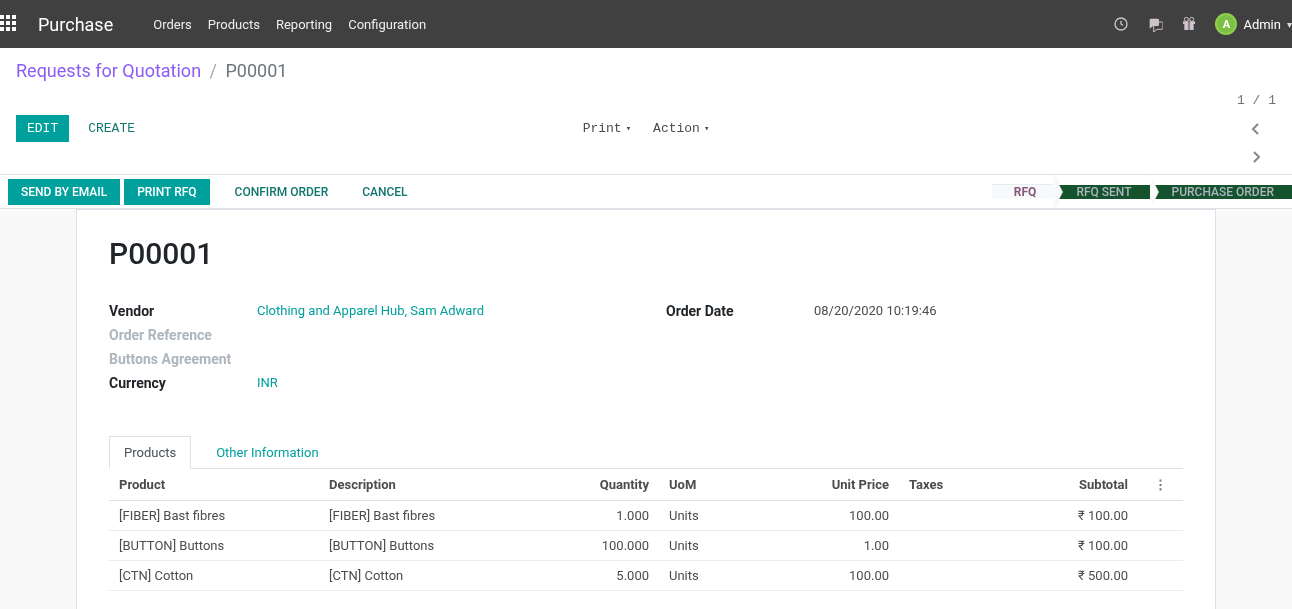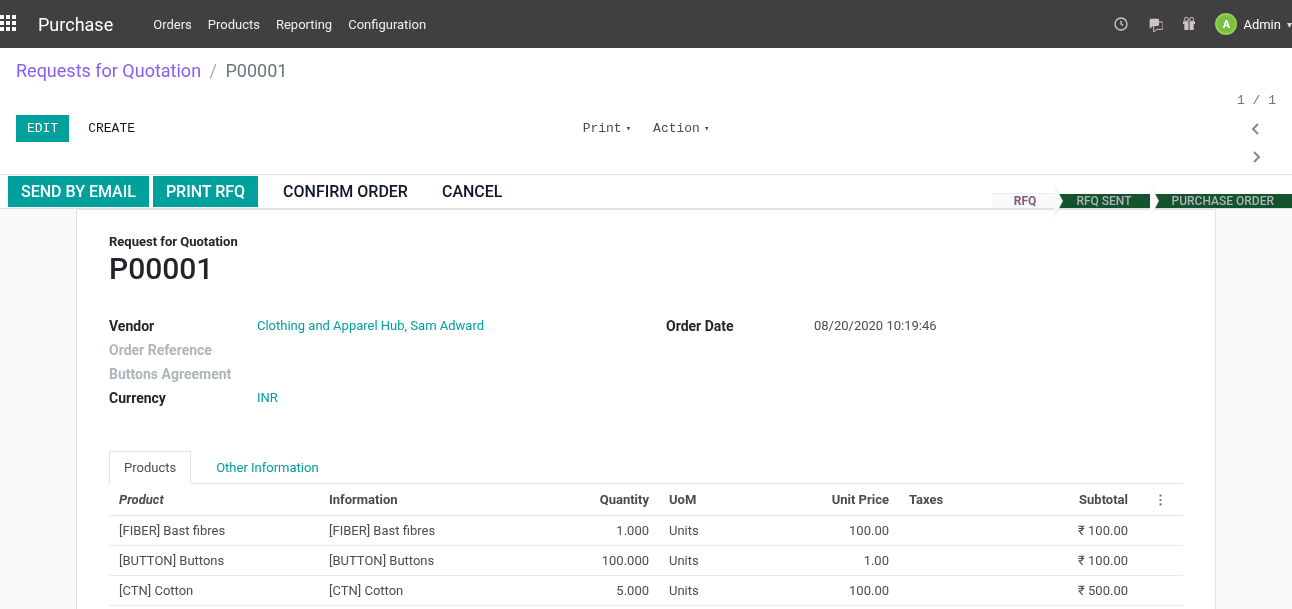--- a/index.html
+++ b/index.html
@@ -22,35 +22,35 @@
   .breadcrumb-bar { background: #fff; padding: 12px 16px 4px; border-bottom: 0; }
   .breadcrumb { font-size: 18px; color: #6c757d; }
   .breadcrumb .link { color: #8b5cf6; cursor: pointer; }
   .breadcrumb .sep { color: #aaa; margin: 0 4px; }
   .breadcrumb .current { color: #6c757d; }
 
   
   .control-panel { background: #fff; display: flex; align-items: center; padding: 8px 16px 10px; border-bottom: 1px solid #dee2e6; }
   .btn { display: inline-flex; align-items: center; padding: 5px 10px; border: 1px solid transparent; font-size: 13px; cursor: pointer; background: none; font-family: inherit; }
   .btn-primary { background: #00a09d; border-color: #00a09d; color: #fff; }
-  .btn-link { color: #0f172a; }
+  .btn-link { color: #0f766e; }
   .cp-center { margin: 0 auto; display: flex; gap: 22px; position: absolute; left: 50%; transform: translateX(-50%); }
   .dropdown-toggle { cursor: pointer; color: #4c4c4c; display: inline-flex; align-items: center; gap: 4px; }
   .dropdown-toggle .caret { font-size: 9px; }
   .cp-right { margin-left: auto; display: flex; align-items: center; gap: 14px; flex-direction: column; }
   .pager { color: #6c757d; font-size: 13px; }
   .pager-nav { color: #888; cursor: pointer; font-size: 18px; padding: 0 4px; }
   .control-panel { position: relative; font-family: Liberation Mono, monospace; }
 
   
   .statusbar { background: #fff; border-bottom: 1px solid #dee2e6; display: flex; align-items: stretch; padding: 0 0 0 8px; height: 34px; }
   .statusbar .actions { display: flex; align-items: center; gap: 0; }
-  .statusbar .actions .btn { padding: 5px 12px; font-size: 16px; font-weight: 500; }
+  .statusbar .actions .btn { padding: 5px 12px; font-size: 12px; font-weight: 500; }
   .statusbar .actions .btn-primary { margin-right: 4px; }
-  .statusbar .right { margin-left: auto; display: flex; align-items: flex-end; }
+  .statusbar .right { margin-left: auto; display: flex; align-items: center; }
   .status-step { position: relative; display: flex; align-items: center; padding: 0 18px 0 22px; color: #adb5bd; font-size: 12px; font-weight: 500; background: #14532d; cursor: default; }
   .status-step.active { color: #875a7b; font-weight: bold; background: #f8f9fa; border-top: 1px solid #e9ecef; }
   .status-step::after { content: ""; position: absolute; right: -8px; top: 50%; transform: translateY(-50%); width: 0; height: 0; border-top: 17px solid transparent; border-bottom: 17px solid transparent; border-left: 8px solid #fff; z-index: 2; }
   .status-step.active::after { border-left-color: #f8f9fa; }
   .status-step::before { content: ""; position: absolute; right: -9px; top: 50%; transform: translateY(-50%); width: 0; height: 0; border-top: 17px solid transparent; border-bottom: 17px solid transparent; border-left: 9px solid #dee2e6; z-index: 1; }
   .status-step:last-child::after, .status-step:last-child::before { display: none; }
 
   
   .sheet-wrap { display: flex; justify-content: center; padding: 0 16px; }
   .sheet { background: #fff; border: 1px solid #dee2e6; width: 1140px; padding: 24px 32px 32px; }
@@ -183,21 +183,20 @@
         <span>RFQ SENT</span>
       </div>
     <div class="status-step">
         <span>PURCHASE ORDER</span>
       </div>
   </div>
 </div>
 
 <div class="sheet-wrap">
   <div class="sheet">
-    <div class="form-title-label">Request for Quotation</div>
     <div class="form-title">P00001</div>
 
     <div class="form-cols">
       <div class="form-col">
         <div class="field-row">
           <div class="field-label">Vendor</div>
           <div class="field-value"><span class="link">Clothing and Apparel Hub, Sam Adward</span></div>
         </div>
         <div class="field-row">
           <div class="field-label muted">Order Reference</div>
@@ -221,22 +220,22 @@
     </div>
 
     <div class="tabs">
       <div class="tab active">Products</div>
       <div class="tab">Other Information</div>
     </div>
 
     <table class="lines">
       <thead>
         <tr>
-          <th style="width:210px;font-style:italic;">Product</th>
-          <th style="width:230px;">Information</th>
+          <th style="width:210px;">Product</th>
+          <th style="width:230px;">Description</th>
           <th class="num" style="width:110px;">Quantity</th>
           <th style="width:90px;">UoM</th>
           <th class="num" style="width:150px;">Unit Price</th>
           <th style="width:100px;">Taxes</th>
           <th class="num">Subtotal</th>
           <th style="width:24px;"><span class="kebab">⋮</span></th>
         </tr>
       </thead>
       <tbody id="lines-body">
           <tr>

